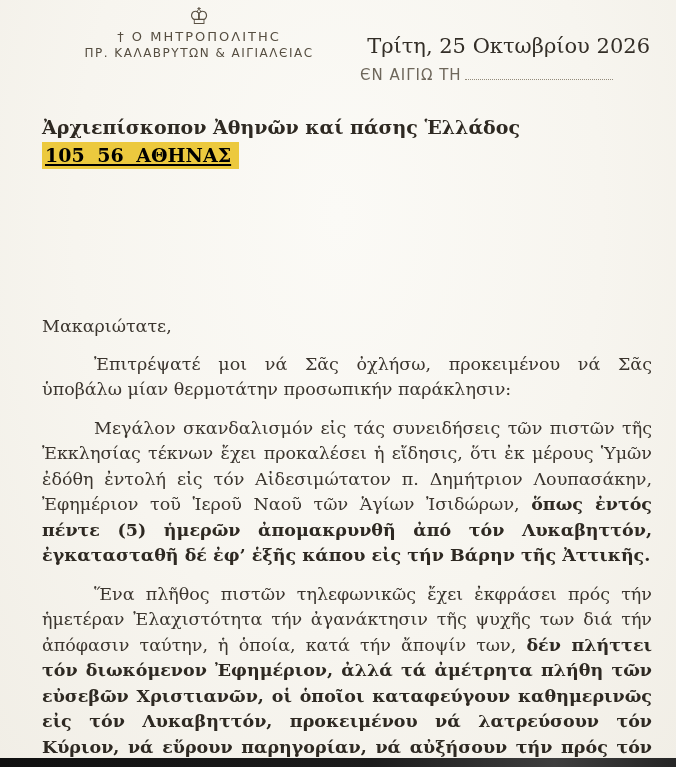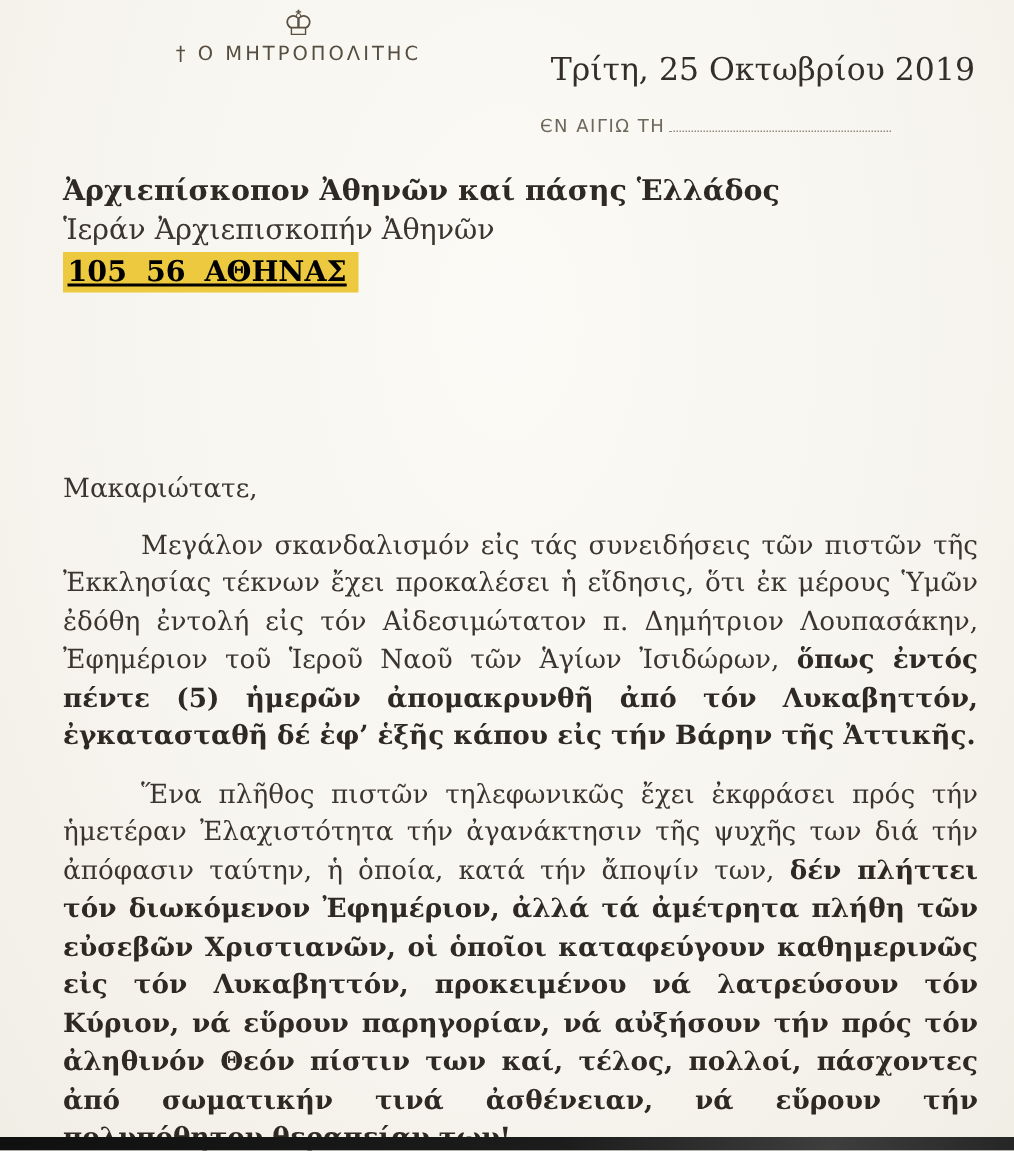--- a/index.html
+++ b/index.html
@@ -38,24 +38,24 @@
   .lh-name span { border-bottom: 1px dashed #6b6254; padding: 0 2px 1px 2px; }
 
   
   .dateline {
     position: absolute;
     right: 26px; top: 34px; width: 290px;
     text-align: right;
   }
   .date-text { font-size: 21px; color: #332e27; }
   .place-row {
-    margin-top: 19px;
+    margin-top: 8px;
     text-align: left;
     font-family: "DejaVu Sans", "Liberation Sans", sans-serif;
-    font-size: 12px; letter-spacing: 1px; color: #6e675b;
+    font-size: 15px; letter-spacing: 1px; color: #6e675b;
     white-space: nowrap;
   }
   .dotted {
     display: inline-block;
     width: 148px; height: 8px;
     border-bottom: 1px dotted #938b7b;
     margin-left: 3px;
   }
 
   
@@ -97,37 +97,38 @@
   }
 </style>
 </head>
 <body>
 
 <div class="page">
 
   <div class="letterhead">
     <div class="crown">♔</div>
     <div class="lh1">† Ο ΜΗΤΡΟΠΟΛΙΤΗC</div>
+    <div class="lh2">ΠΡ. ΚΑΛΑΒΡΥΤΩΝ &amp; ΑΙΓΙΑΛЄΙΑC</div>
   </div>
 
   <div class="dateline">
-    <div class="date-text">Τρίτη, 25 Οκτωβρίου 2019</div>
+    <div class="date-text">Τρίτη, 25 Οκτωβρίου 2026</div>
     <div class="place-row">
       <span>ЄΝ ΑΙΓΙΩ ΤΗ</span><span class="dotted"></span>
     </div>
   </div>
 
   <div class="recipient">
     <div class="b">Ἀρχιεπίσκοπον Ἀθηνῶν καί πάσης Ἑλλάδος</div>
-    <div>Ἱεράν Ἀρχιεπισκοπήν Ἀθηνῶν</div>
     <div><span class="hl">105 56 ΑΘΗΝΑΣ</span></div>
   </div>
 
   <div class="body-text">
     <p class="salutation">Μακαριώτατε,</p>
+    <p><span>Ἐπιτρέψατέ μοι νά Σᾶς ὀχλήσω, προκειμένου νά Σᾶς ὑποβάλω μίαν θερμοτάτην προσωπικήν παράκλησιν:</span></p>
     <p><span>Μεγάλον σκανδαλισμόν εἰς τάς συνειδήσεις τῶν πιστῶν τῆς Ἐκκλησίας τέκνων ἔχει προκαλέσει ἡ εἴδησις, ὅτι ἐκ μέρους Ὑμῶν ἐδόθη ἐντολή εἰς τόν Αἰδεσιμώτατον π. Δημήτριον Λουπασάκην, Ἐφημέριον τοῦ Ἱεροῦ Ναοῦ τῶν Ἁγίων Ἰσιδώρων, </span><span class="b">ὅπως ἐντός πέντε (5) ἡμερῶν ἀπομακρυνθῆ ἀπό τόν Λυκαβηττόν, ἐγκατασταθῆ δέ ἐφ’ ἑξῆς κάπου εἰς τήν Βάρην τῆς Ἀττικῆς.</span></p>
     <p><span>Ἕνα πλῆθος πιστῶν τηλεφωνικῶς ἔχει ἐκφράσει πρός τήν ἡμετέραν Ἐλαχιστότητα τήν ἀγανάκτησιν τῆς ψυχῆς των διά τήν ἀπόφασιν ταύτην, ἡ ὁποία, κατά τήν ἄποψίν των, </span><span class="b">δέν πλήττει τόν διωκόμενον Ἐφημέριον, ἀλλά τά ἀμέτρητα πλήθη τῶν εὐσεβῶν Χριστιανῶν, οἱ ὁποῖοι καταφεύγουν καθημερινῶς εἰς τόν Λυκαβηττόν, προκειμένου νά λατρεύσουν τόν Κύριον, νά εὕρουν παρηγορίαν, νά αὐξήσουν τήν πρός τόν ἀληθινόν Θεόν πίστιν των καί, τέλος, πολλοί, πάσχοντες ἀπό σωματικήν τινά ἀσθένειαν, νά εὕρουν τήν πολυπόθητον θεραπείαν των!</span></p>
 
   </div>
 
   <div class="scan-edge"></div>
 
 </div>
 
 </body></html>

